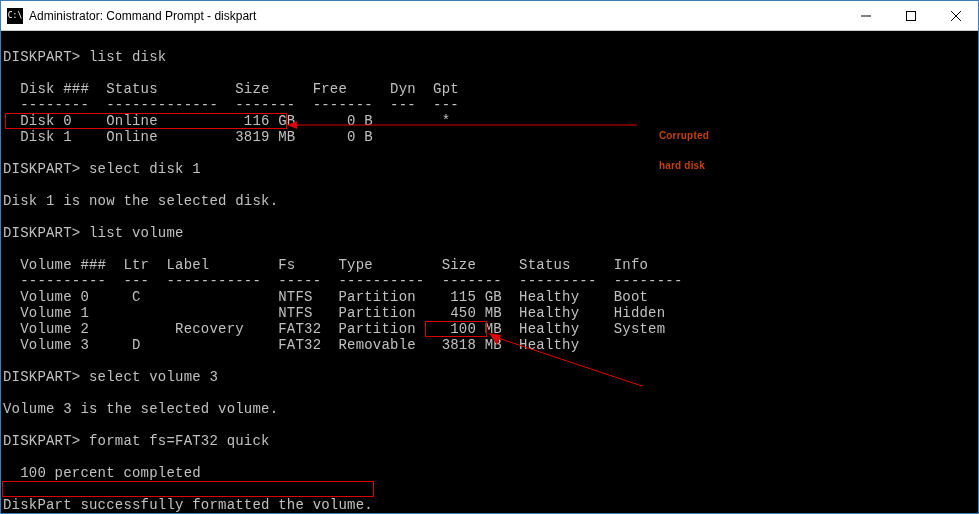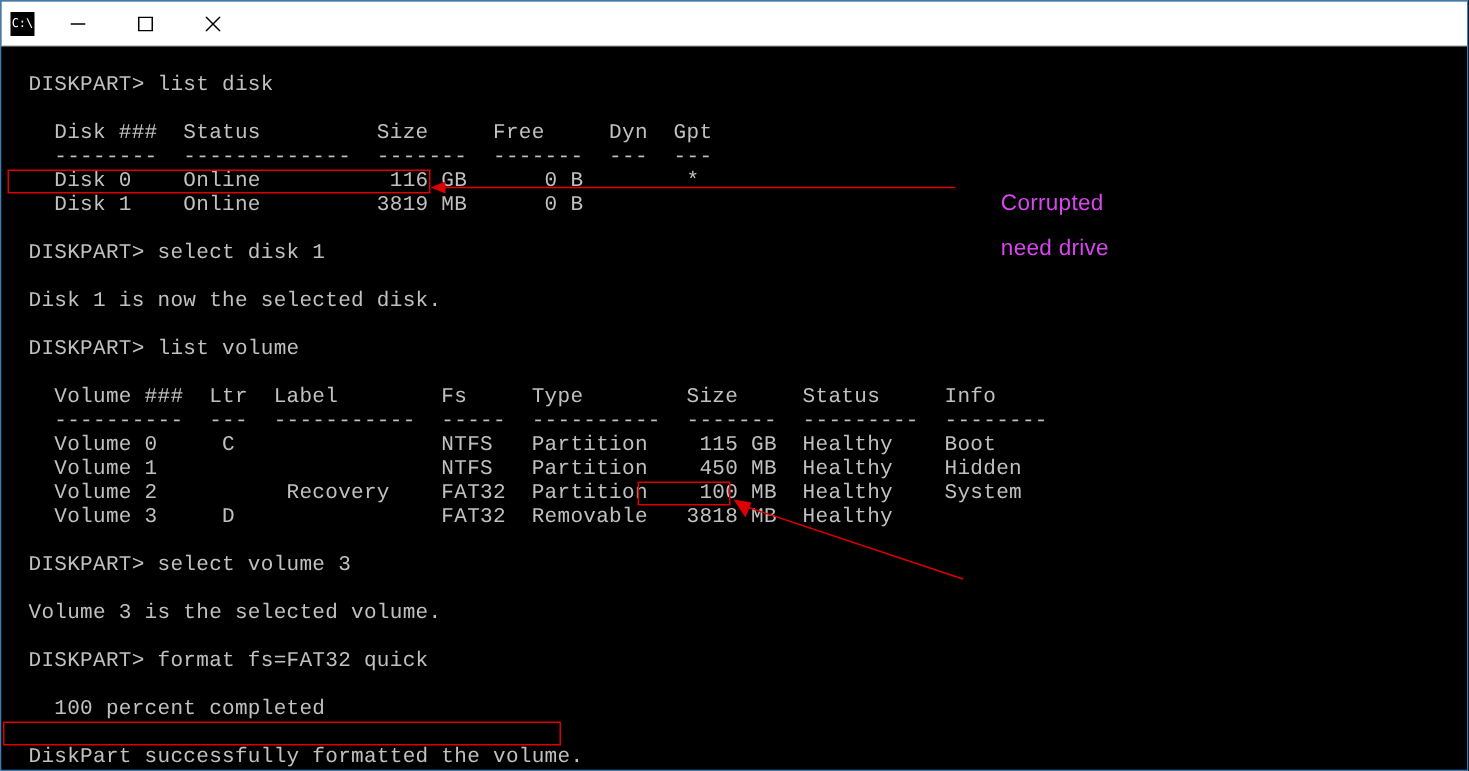--- a/index.html
+++ b/index.html
@@ -4,34 +4,35 @@
 <style>
 * { margin: 0; padding: 0; box-sizing: border-box; }
 html, body { width: 979px; height: 514px; overflow: hidden; font-family: "Segoe UI", Arial, sans-serif; background: #000; }
 .window { width: 979px; height: 514px; border: 1px solid #3a7db8; display: flex; flex-direction: column; position: relative; }
 .titlebar { height: 30px; background: #fff; display: flex; align-items: center; padding-left: 6px; border-bottom: 1px solid #ccc; }
 .titlebar-icon { width: 16px; height: 16px; background: #000; margin-right: 6px; display: inline-flex; align-items: center; justify-content: center; color: #fff; font-size: 8px; font-family: monospace; }
 .titlebar-title { font-size: 12px; color: #000; flex: 1; }
 .titlebar-btns { display: flex; height: 100%; }
 .titlebar-btn { width: 45px; height: 100%; display: flex; align-items: center; justify-content: center; cursor: pointer; }
 .titlebar-btn svg { width: 10px; height: 10px; }
-.console { flex: 1; background: #000; color: #c0c0c0; font-family: Consolas, "Courier New", monospace; font-size: 14px; line-height: 16px; padding: 2px 18px; white-space: pre; position: relative; overflow: hidden; letter-spacing: 0.2px; }
+.console { flex: 1; background: #000; color: #c0c0c0; font-family: Consolas, "Courier New", monospace; font-size: 14px; line-height: 16px; padding: 2px 2px; white-space: pre; position: relative; overflow: hidden; letter-spacing: 0.2px; }
 .annotation-box { position: absolute; border: 1px solid #d00; pointer-events: none; }
-.annotation-text { position: absolute; color: #d946ef; font-family: Arial, sans-serif; font-size: 15px; font-weight: normal; line-height: 15px; pointer-events: none; }
+.annotation-text { position: absolute; color: #c2410c; font-family: Arial, sans-serif; font-size: 10px; font-weight: bold; line-height: 15px; pointer-events: none; }
 .annotation-arrow { position: absolute; pointer-events: none; }
 </style>
 </head>
 <body>
 
 <div class="window">
 
   <div class="titlebar">
     <div class="titlebar-icon">
         <span>C:\</span>
       </div>
+    <div class="titlebar-title">Administrator: Command Prompt - diskpart</div>
     <div class="titlebar-btns">
       <div class="titlebar-btn">
         <svg viewBox="0 0 10 10">
             <line x1="0" y1="5" x2="10" y2="5" stroke="#000" stroke-width="1"></line>
           </svg>
       </div>
       <div class="titlebar-btn">
         <svg viewBox="0 0 10 10">
             <rect x="0.5" y="0.5" width="9" height="9" fill="none" stroke="#000" stroke-width="1"></rect>
           </svg>
@@ -78,21 +79,21 @@
 
     
     <div class="annotation-box" style="left:4px; top:82px; width:282px; height:16px;"></div>
     
     <svg class="annotation-arrow" style="left:286px; top:86px; width:350px; height:20px;">
       <line x1="350" y1="8" x2="6" y2="8" stroke="#d00" stroke-width="1"></line>
       <polygon points="0,8 10,4 10,12" fill="#d00"></polygon>
     </svg>
     <div class="annotation-text" style="left:640px; top:82px;">
       <span>Corrupted</span><br>
-      <span>need drive</span>
+      <span>hard disk</span>
     </div>
 
     
     <div class="annotation-box" style="left:424px; top:290px; width:62px; height:16px;"></div>
     
     <svg class="annotation-arrow" style="left:486px; top:300px; width:160px; height:60px;">
       <line x1="155" y1="55" x2="8" y2="6" stroke="#d00" stroke-width="1"></line>
       <polygon points="2,2 14,4 10,14" fill="#d00"></polygon>
     </svg>
 

